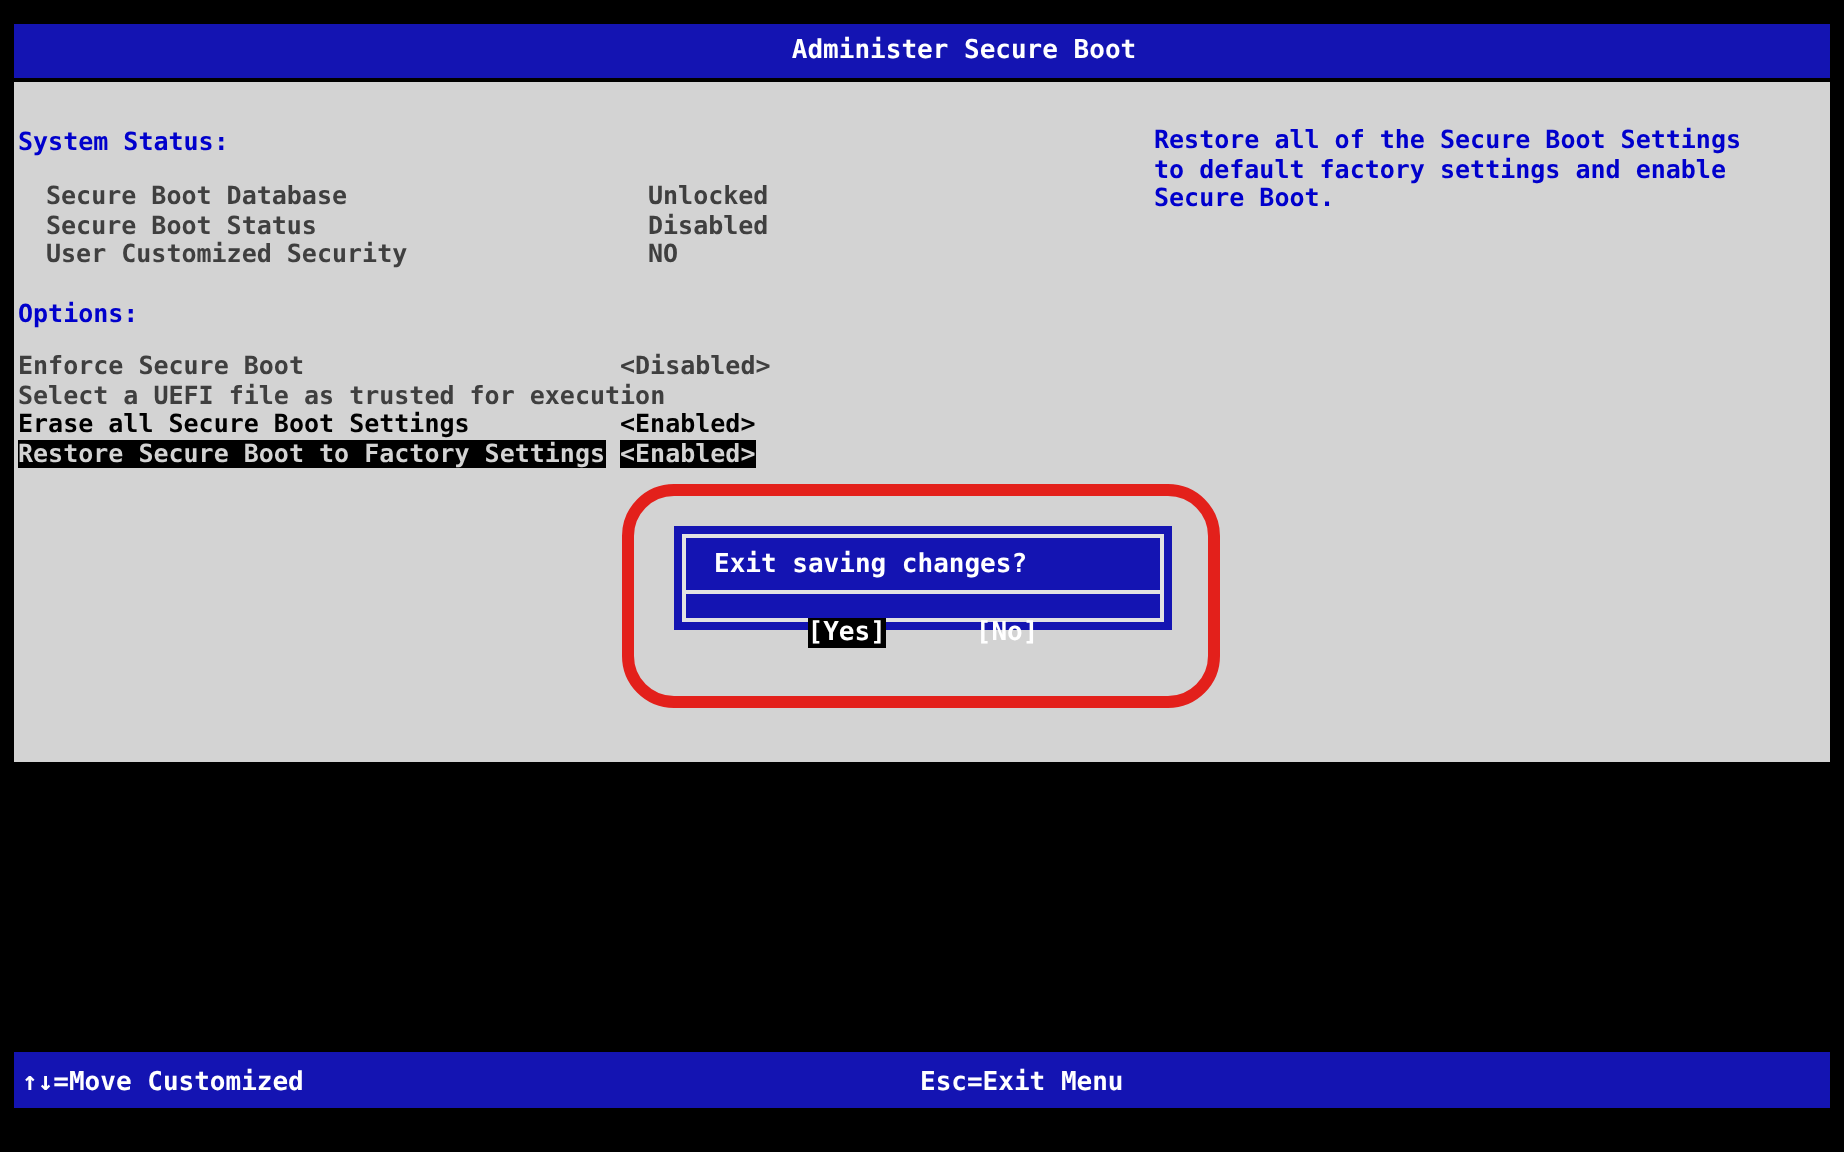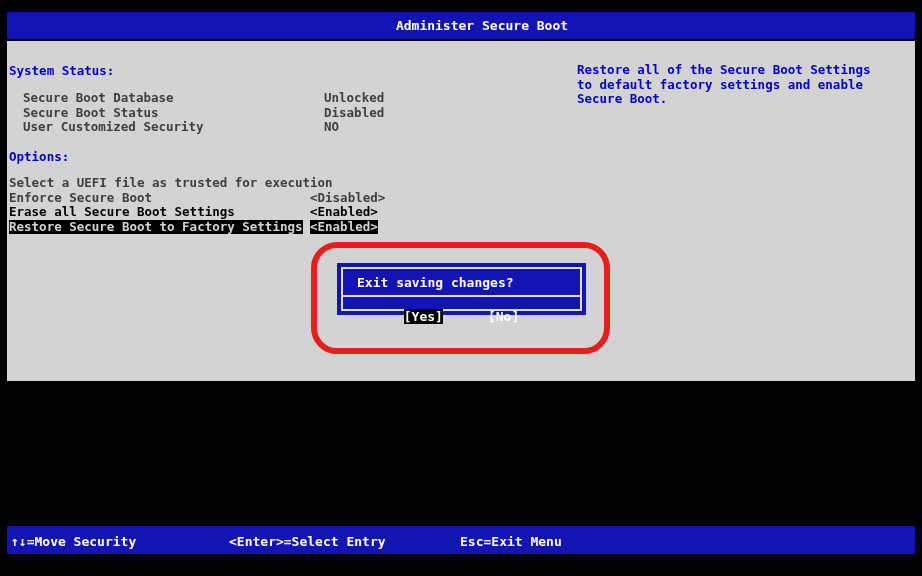--- a/index.html
+++ b/index.html
@@ -109,26 +109,26 @@
       <div class="row">
         <span class="label-text">User Customized Security</span>
         <span class="value">NO</span>
       </div>
     </div>
 
     <div class="section-heading heading-options">Options:</div>
 
     <div class="option-rows">
       <div class="row">
+        <span class="label-text">Enforce Secure Boot</span>
+        <span class="value">&lt;Disabled&gt;</span>
+      </div>
+      <div class="row">
         <span class="label-text">Select a UEFI file as trusted for execution</span>
         <span class="value"></span>
-      </div>
-      <div class="row">
-        <span class="label-text">Enforce Secure Boot</span>
-        <span class="value">&lt;Disabled&gt;</span>
       </div>
       <div class="row opt-bold">
         <span class="label-text">Erase all Secure Boot Settings</span>
         <span class="value">&lt;Enabled&gt;</span>
       </div>
       <div class="row opt-selected">
         <span class="label-text">Restore Secure Boot to Factory Settings</span>
         <span class="value">&lt;Enabled&gt;</span>
       </div>
     </div>
@@ -147,19 +147,18 @@
       <div class="dialog-buttons">
         <span class="btn btn-yes">[Yes]</span>
         <span class="btn btn-no">[No]</span>
       </div>
     </div>
   </div>
 
   <div class="annotation"></div>
 
   <div class="footer">
-    <span class="f0">↑↓=Move Security</span>
-    <span class="f1">&lt;Enter&gt;=Select Entry</span>
+    <span class="f0">↑↓=Move Customized</span>
     <span class="f2">Esc=Exit Menu</span>
     <span class="f3">F10=Save and Exit</span>
   </div>
 
 </div>
 
 </body></html>

